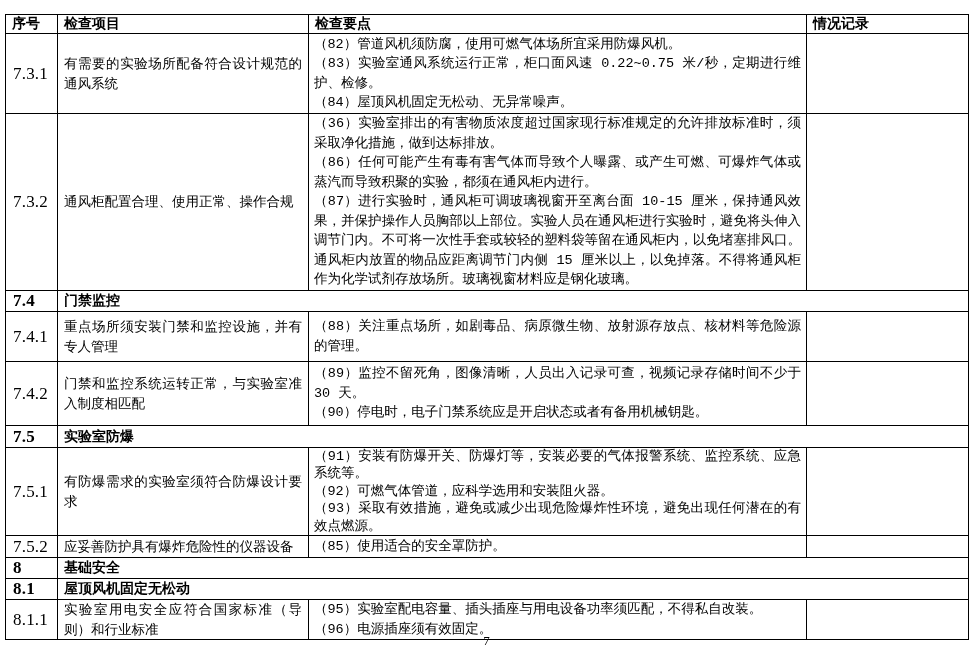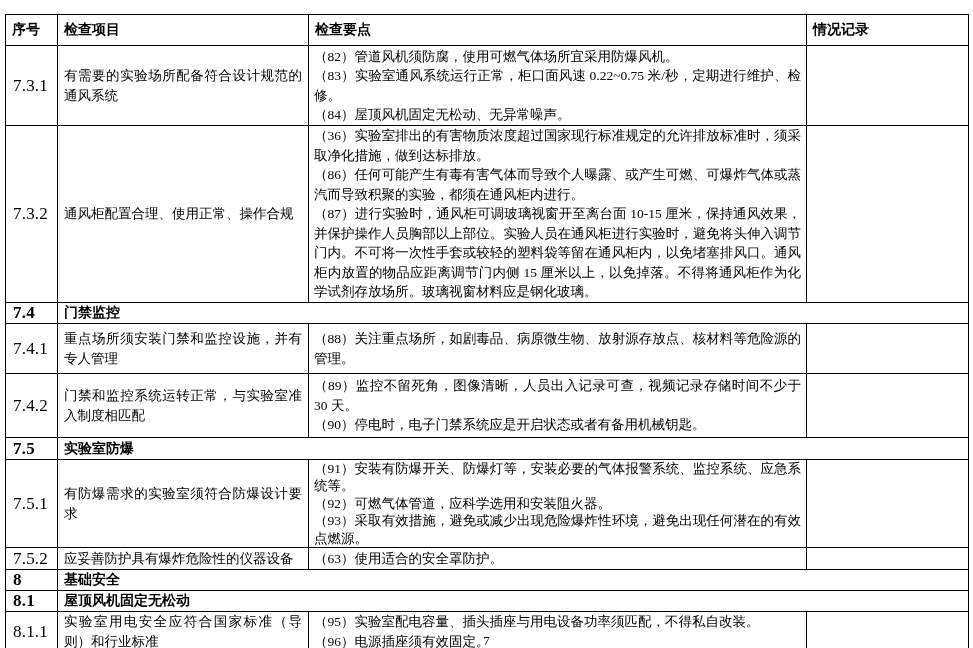--- a/index.html
+++ b/index.html
@@ -24,20 +24,21 @@
     white-space:nowrap;
   }
   td.id-cell{padding:0 4px 0 7px;font-size:17px;letter-spacing:0.2px;}
   td.item-cell{
     text-align:justify;text-align-last:left;
     line-height:19.5px;padding:0 6px;
   }
   td.points-cell{
     line-height:19.5px;text-align:justify;text-align-last:left;
     padding:0 5px;
+    font-family:Liberation Mono, monospace;
   }
   tr.tight td.points-cell{line-height:17.4px;}
   td.section-cell{
     font-weight:bold;font-size:14px;padding:0 6px;white-space:nowrap;
   }
   td.id-cell.bold{font-weight:bold;}
   td.record-cell{}
   .page-number{
     position:absolute;left:0;top:633px;width:973px;
     text-align:center;font-size:13px;
@@ -47,21 +48,21 @@
 <body>
 
 <table class="checklist">
   <colgroup>
     <col style="width:52px">
     <col style="width:251px">
     <col style="width:498px">
     <col style="width:162px">
   </colgroup>
   <thead>
-    <tr style="height:31px">
+    <tr style="height:19px">
       <th>序号</th>
       <th>检查项目</th>
       <th>检查要点</th>
       <th>情况记录</th>
     </tr>
   </thead>
   <tbody>
 
     <tr style="height:80px">
       <td class="id-cell">7.3.1</td>
@@ -122,21 +123,21 @@
         <div>（92）可燃气体管道，应科学选用和安装阻火器。</div>
         <div>（93）采取有效措施，避免或减少出现危险爆炸性环境，避免出现任何潜在的有效点燃源。</div>
       </td>
       <td class="record-cell"></td>
     </tr>
 
     <tr style="height:22px">
       <td class="id-cell">7.5.2</td>
       <td class="item-cell">应妥善防护具有爆炸危险性的仪器设备</td>
       <td class="points-cell">
-        <div>（63）使用适合的安全罩防护。</div>
+        <div>（85）使用适合的安全罩防护。</div>
       </td>
       <td class="record-cell"></td>
     </tr>
 
     <tr style="height:20px">
       <td class="id-cell bold">8</td>
       <td class="section-cell" colspan="3">基础安全</td>
     </tr>
 
     <tr style="height:21px">

